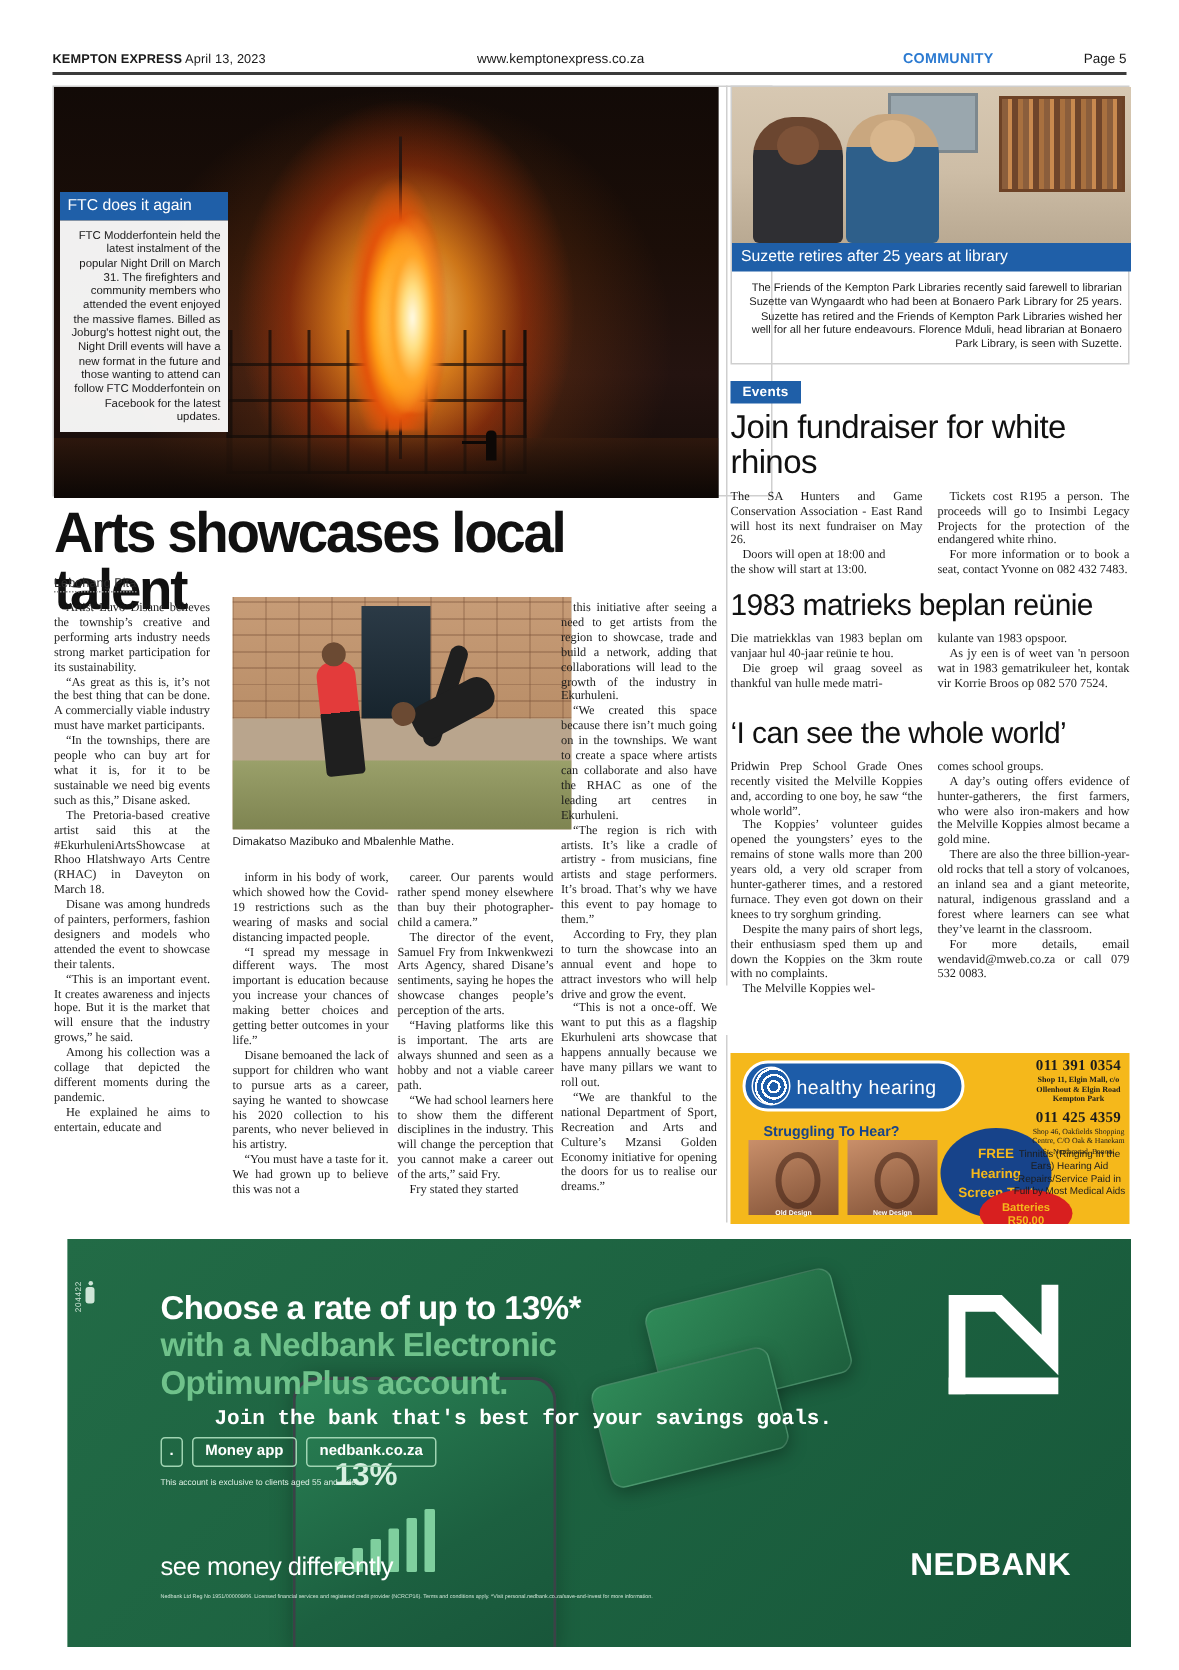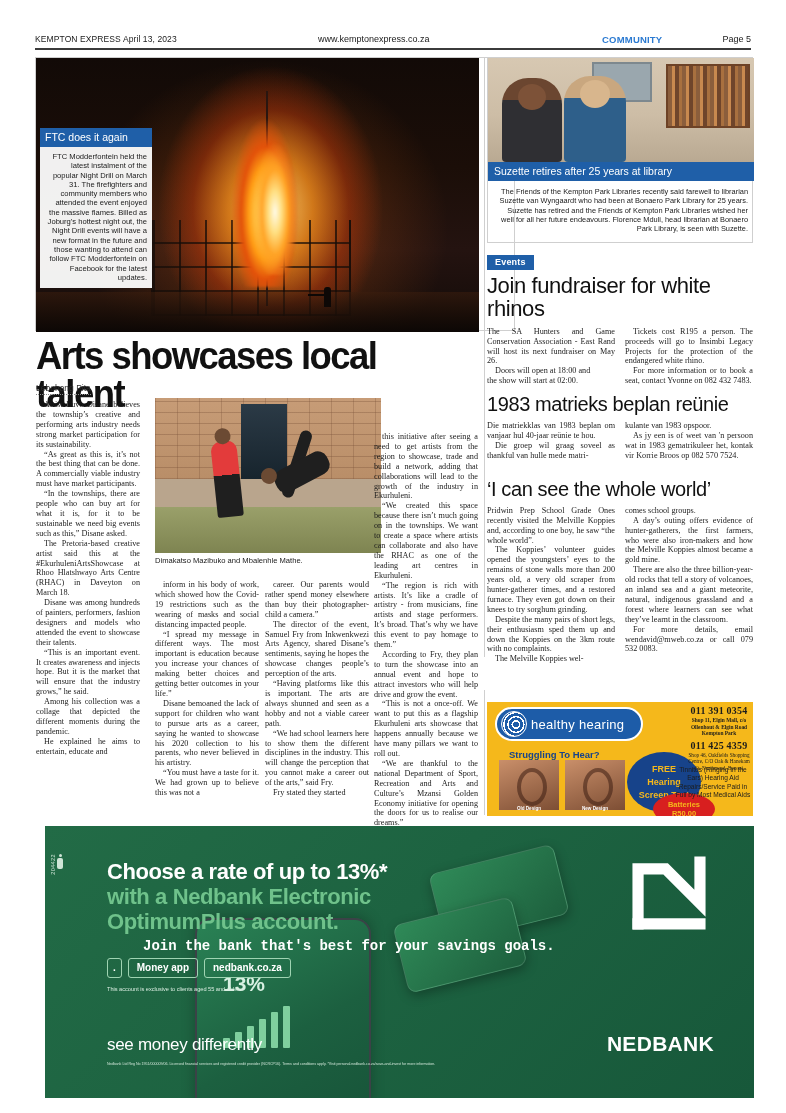--- a/index.html
+++ b/index.html
@@ -11,21 +11,21 @@
   }
   .page { position: relative; width: 786px; height: 1113px; background:#fff; }
 
   
   .masthead {
     position:absolute; left:35px; top:28px; width:716px; height:22px;
     display:flex; align-items:center;
     font-family:"Liberation Sans", sans-serif;
   }
   .mast-left { font-size:8.5px; letter-spacing:.1px; color:#1a1a1a; white-space:nowrap; }
-  .mast-left b { font-weight:400; }
+  .mast-left b { font-weight:700; }
   .mast-url { position:absolute; left:283px; font-size:9px; color:#1a1a1a; }
   .mast-section { position:absolute; left:567px; font-size:9.5px; font-weight:700; color:#2b7ad1; letter-spacing:.2px;}
   .mast-page { position:absolute; right:0px; font-size:9px; color:#1a1a1a; }
   .mast-rule { position:absolute; left:35px; top:48px; width:716px; height:2px; background:#3b3b3b; }
 
   
   .fire-block { position:absolute; left:35px; top:57px; width:480px; height:274px; border:1px solid #cfcfcf; }
   .fire-photo {
     position:absolute; left:0; top:0; width:443px; height:274px; overflow:hidden;
     background:#0a0604;
@@ -149,21 +149,21 @@
   .byline {
     position:absolute; left:36px; top:383px;
     font-family:"Liberation Sans", sans-serif; font-size:8.5px; color:#2c2c2c;
     border-bottom:1px dotted #8a8a8a; padding-bottom:1px;
   }
   .main-cols { position:absolute; left:36px; top:400px; width:447px; }
   .mcol { position:absolute; top:0; width:104px; }
   .mcol.c1 { left:0; }
   .mcol.c2 { left:119px; top:180px; }
   .mcol.c3 { left:229px; top:180px; }
-  .mcol.c4 { left:338px;margin-top:32px; }
+  .mcol.c4 { left:338px; }
   .body-serif.small p { text-indent:8px; }
 
   
   .dance-photo {
     position:absolute; left:155px; top:398px; width:226px; height:155px;
     overflow:hidden; background:#cdbba7;
   }
   .dance-photo .bg {
     position:absolute; inset:0;
     background:
@@ -400,21 +400,21 @@
 
   <div class="rcol" style="top:251px;">
     <div class="kicker">Events</div>
     <div class="hl-sans hl-1" style="margin-top:5px;">Join fundraiser for white rhinos</div>
     <div class="cols2" style="margin-top:6px;">
       <div class="body-serif">
         <p class="first">The SA Hunters and Game Conservation Association - East Rand will host its next fundraiser on May 26.</p>
         <p>Doors will open at 18:00 and</p>
       </div>
       <div class="body-serif">
-        <p class="first">the show will start at 02:00.</p>
+        <p class="first">the show will start at 13:00.</p>
         <p>Tickets cost R195 a person. The proceeds will go to Insimbi Legacy Projects for the protection of the endangered white rhino.</p>
         <p>For more information or to book a seat, contact Yvonne on 082 432 7483.</p>
       </div>
     </div>
   </div>
 
   <div class="rcol" style="top:394px;">
     <div class="hl-sans hl-2">1983 matrieks beplan reünie</div>
     <div class="cols2" style="margin-top:6px;">
       <div class="body-serif">

